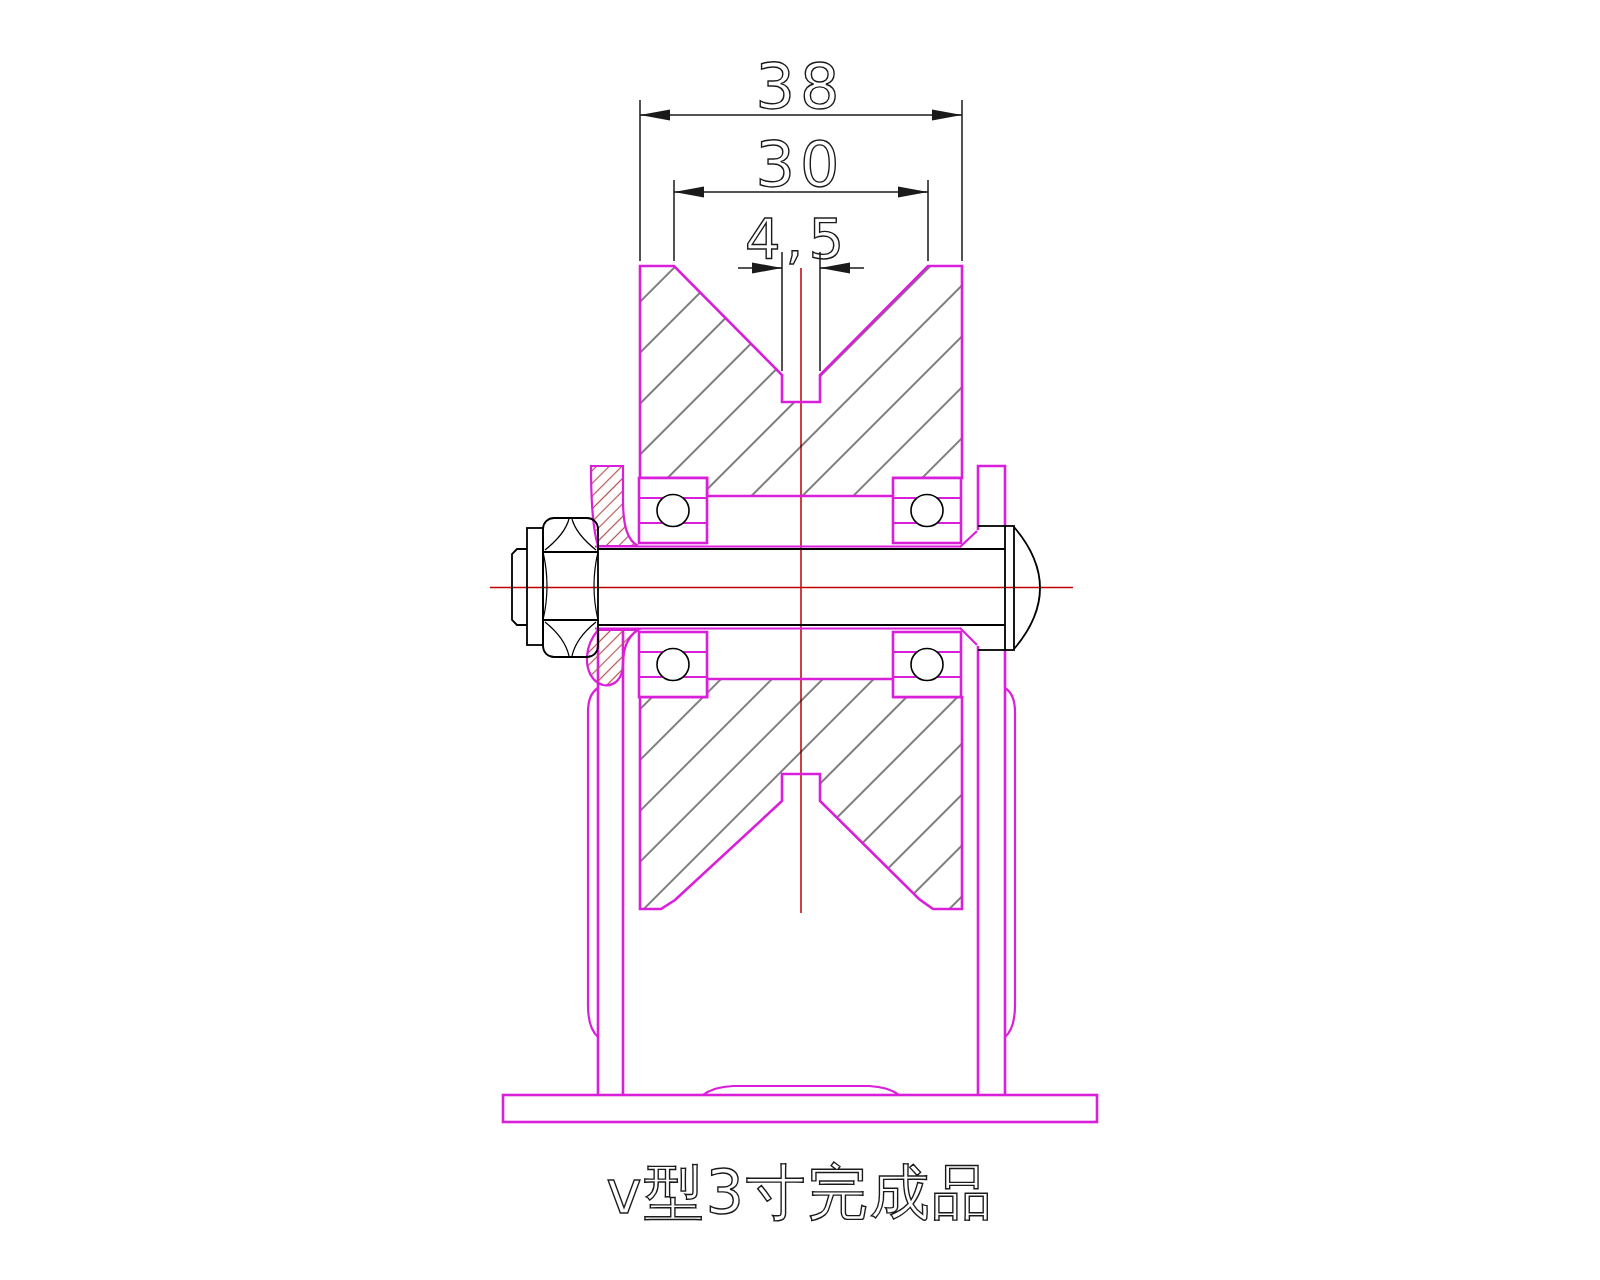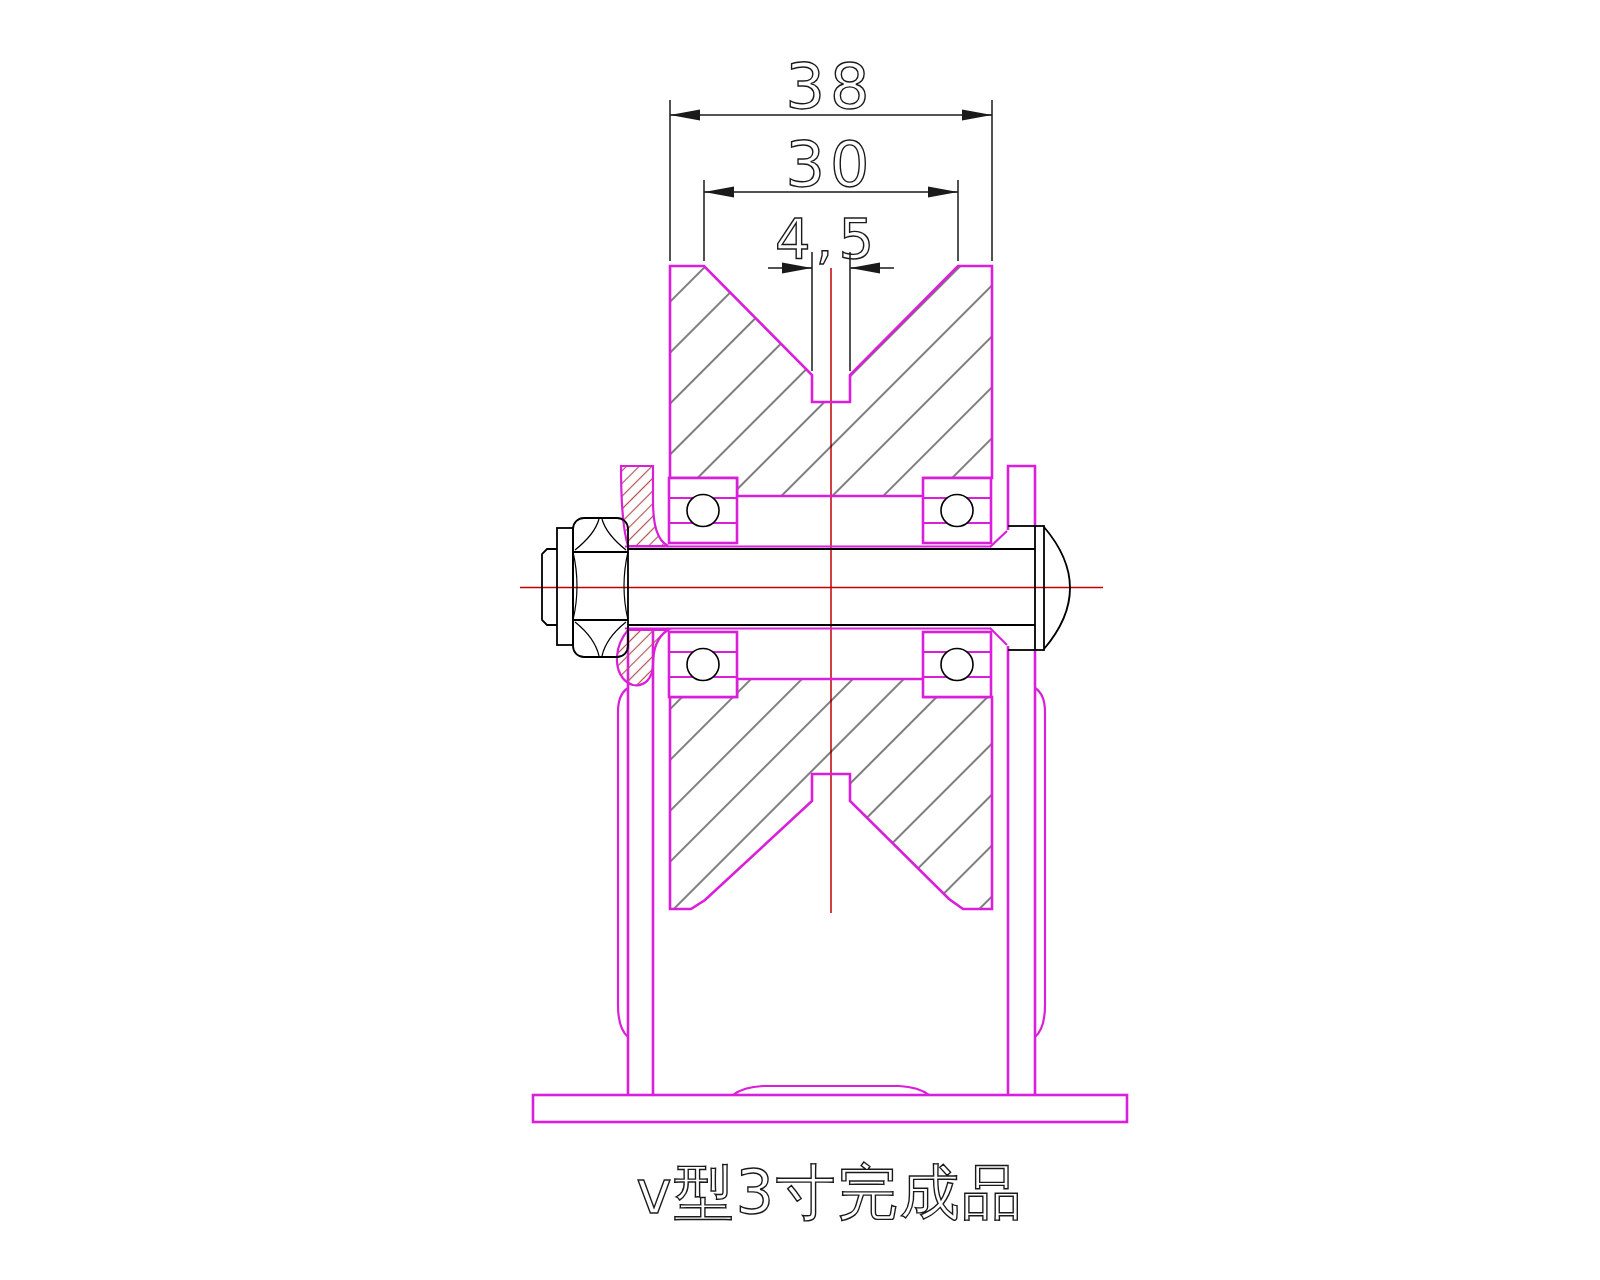--- a/index.html
+++ b/index.html
@@ -1,17 +1,17 @@
 <!DOCTYPE html>
 <html style="--outline: #da1fda; --hatch: #000000; --section-hatch: #b25252; --centerline: #c00000; --annotation: #1a1a1a; --background: #ffffff;"><head>
 <meta charset="utf-8">
 <style>
   html,body{margin:0;padding:0;background:#ffffff;}
   .stage{position:relative;width:1528px;height:1280px;background:var(--background,#fff);overflow:hidden;
-         font-family:"DejaVu Sans","Liberation Sans",sans-serif;margin-left:30px;}
+         font-family:"DejaVu Sans","Liberation Sans",sans-serif;}
   svg{display:block;}
   .m{stroke:var(--outline,#da1fda);stroke-width:2.6;fill:none;stroke-linejoin:miter;}
   .mthin{stroke:var(--outline,#da1fda);stroke-width:2.2;fill:none;}
   .k{stroke:#000000;stroke-width:1.8;fill:none;}
   .r{stroke:var(--centerline,#c00000);stroke-width:1.5;fill:none;}
   .dim{stroke:var(--annotation,#1a1a1a);stroke-width:1.5;fill:none;}
   .dimfill{fill:var(--annotation,#1a1a1a);stroke:none;}
   .cadtext{fill:none;stroke:var(--annotation,#1a1a1a);stroke-width:1.4;
            font-family:"DejaVu Sans","Liberation Sans",sans-serif;letter-spacing:5px;}
   .whitefill{fill:#ffffff;}

